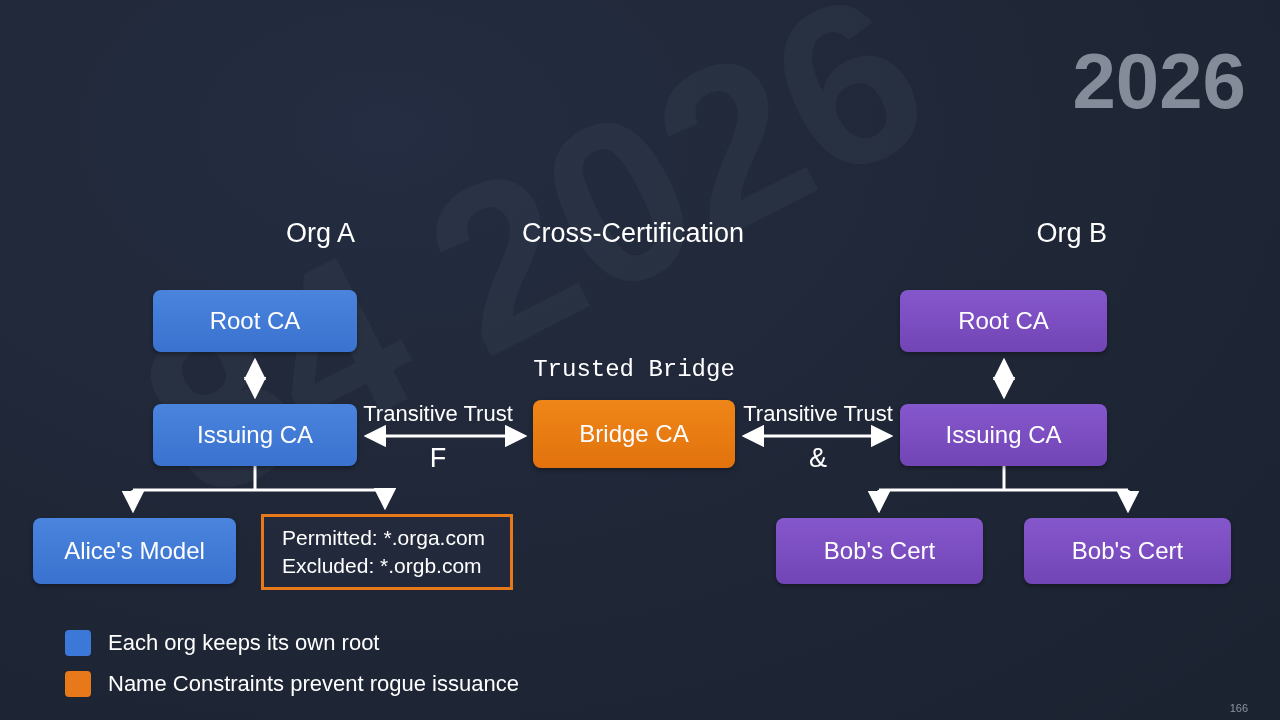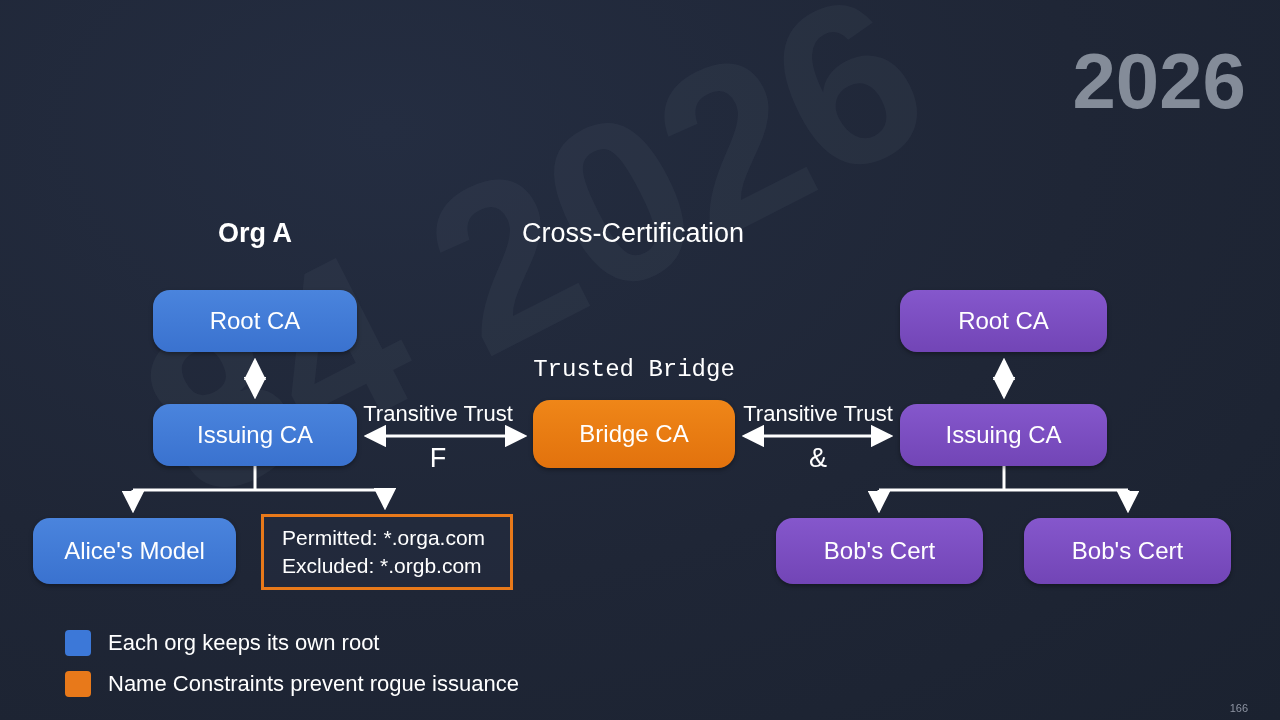--- a/index.html
+++ b/index.html
@@ -48,25 +48,25 @@
     pointer-events: none;
   }
 
   .col-header {
     position: absolute;
     top: 218px;
     font-size: 27px;
     text-align: center;
     color: #ffffff;
   }
-  .col-header.bold { font-weight: bold; }
+  .col-header.bold { font-weight: normal; text-align: right; }
 
   .node {
     position: absolute;
-    border-radius: 17px;
+    border-radius: 8px;
     display: flex;
     align-items: center;
     justify-content: center;
     font-size: 24px;
     color: #ffffff;
     box-shadow: 0 2px 4px rgba(0,0,0,0.35);
   }
   .blue   { background: linear-gradient(180deg, #4a84dd 0%, #3a72cf 100%); }
   .purple { background: linear-gradient(180deg, #8557cc 0%, #7245b6 100%); }
   .orange { background: linear-gradient(180deg, #ef8618 0%, #e2720d 100%); }
@@ -150,20 +150,21 @@
 <body>
 
 <div class="slide">
 
   <div class="diagonal-watermark">84 2026</div>
 
   <div class="year-badge">2026</div>
 
   <div class="col-header bold" style="left:155px; width:200px;">Org A</div>
   <div class="col-header" style="left:460px; width:346px;">Cross-Certification</div>
+  <div class="col-header bold" style="left:904px; width:203px;">Org B</div>
 
   <svg class="connectors" width="1280" height="720">
     <defs>
       <marker id="arr" viewBox="0 0 10 10" refX="8.5" refY="5" markerWidth="7.5" markerHeight="7.5" orient="auto-start-reverse">
         <path d="M0 0 L10 5 L0 10 z" fill="#ffffff"></path>
       </marker>
     </defs>
     <g stroke="#ffffff" stroke-width="3" fill="none">
       <line x1="255" y1="361" x2="255" y2="396" marker-start="url(#arr)" marker-end="url(#arr)"></line>
       <line x1="1004" y1="361" x2="1004" y2="396" marker-start="url(#arr)" marker-end="url(#arr)"></line>

